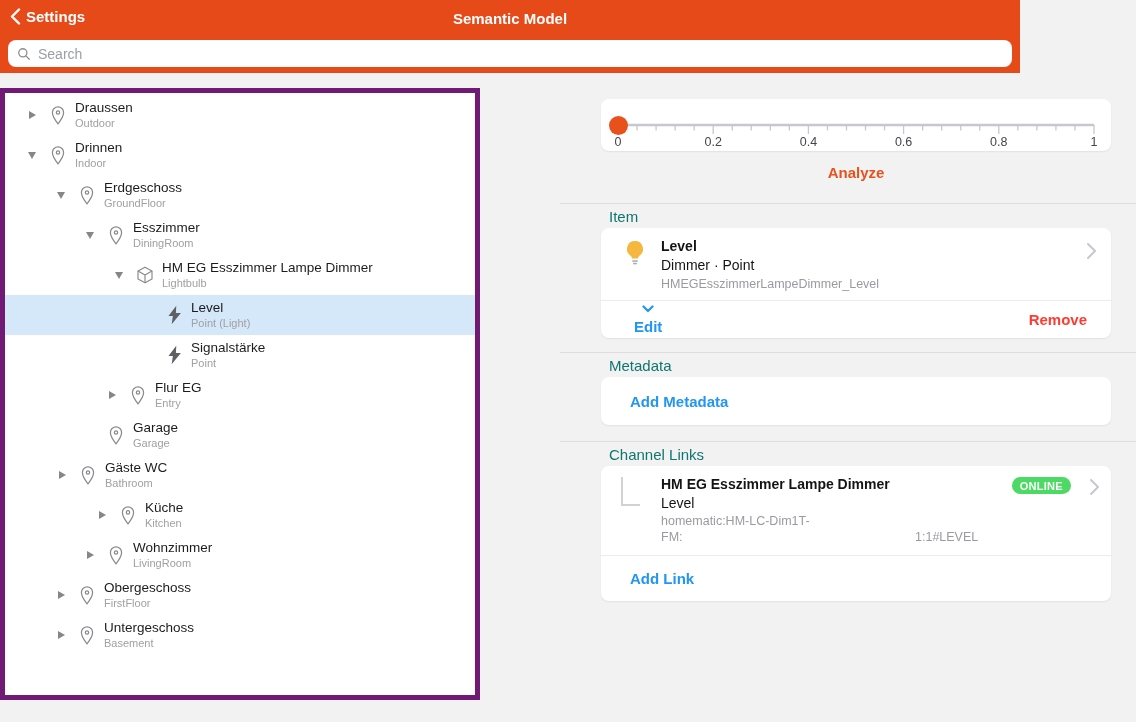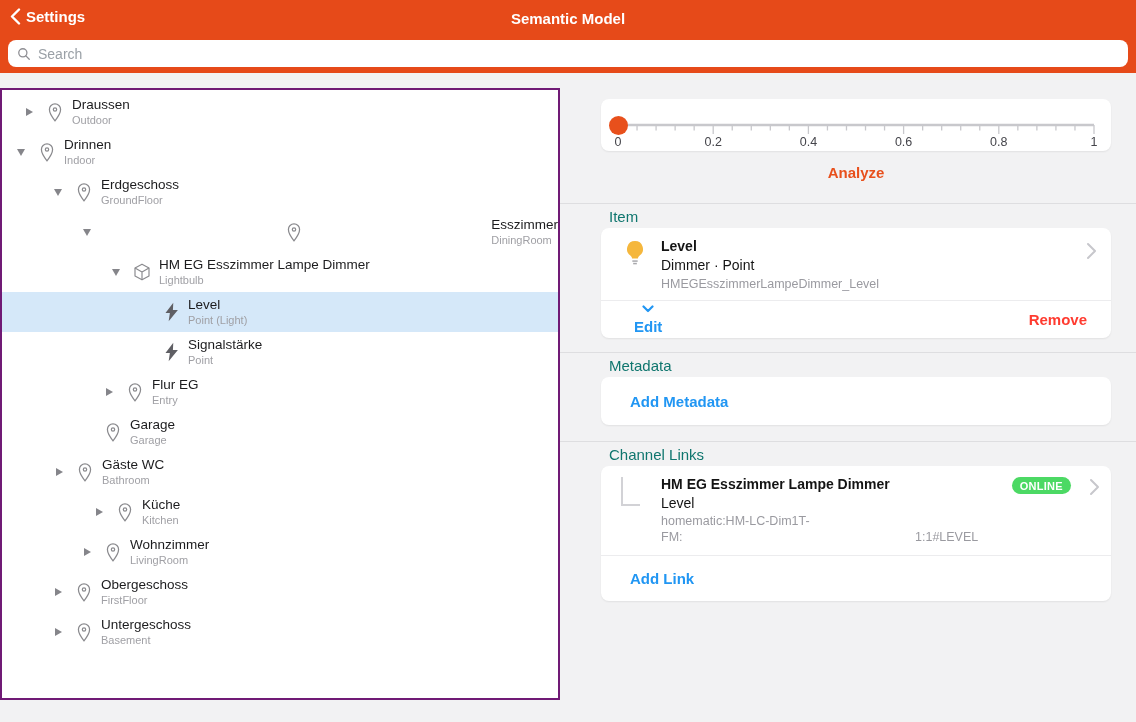--- a/index.html
+++ b/index.html
@@ -3,32 +3,32 @@
 <meta charset="utf-8">
 <style>
   html,body{margin:0;padding:0;}
   body{
     width:1136px;height:722px;position:relative;overflow:hidden;
     background:#f2f2f3;
     font-family:"Liberation Sans", sans-serif;
     -webkit-font-smoothing:antialiased;
   }
   
-  .header{position:absolute;left:0;top:0;width:1136px;height:73px;background:var(--accent);}
+  .header{position:absolute;left:0;top:0;width:1020px;height:73px;background:var(--accent);}
   .back{position:absolute;left:10px;top:8px;display:flex;align-items:center;gap:5px;color:#fff;
         font-size:15px;font-weight:600;cursor:pointer;}
   .page-title{position:absolute;left:0;right:0;top:10px;text-align:center;color:#fff;
         font-size:15px;font-weight:700;}
   .searchbar{position:absolute;left:8px;right:8px;top:40px;height:27px;background:#fff;
         border-radius:8px;display:flex;align-items:center;padding:0 9px;gap:7px;box-sizing:border-box;}
   .search-placeholder{color:#9aa0a6;font-size:14px;}
 
   
-  .tree-panel{position:absolute;left:0;top:88px;width:560px;height:612px;background:#fff;
-        border:2px solid #701a75;box-sizing:border-box;padding-top:2px;overflow:hidden;}
+  .tree-panel{position:absolute;left:0;top:88px;width:480px;height:612px;background:#fff;
+        border:5px solid #701a75;box-sizing:border-box;padding-top:2px;overflow:hidden;}
   .tree-row{height:40px;display:flex;align-items:center;cursor:pointer;}
   .tree-row.selected{background:var(--selected-row);}
   .arrow-slot{width:18px;display:flex;justify-content:center;flex:none;}
   .tri-right{width:0;height:0;border-top:4.5px solid transparent;border-bottom:4.5px solid transparent;
         border-left:7px solid #85858a;}
   .tri-down{width:0;height:0;border-left:4.5px solid transparent;border-right:4.5px solid transparent;
         border-top:7px solid #85858a;}
   .tree-icon{width:22px;margin-left:6px;margin-right:6px;display:flex;justify-content:center;
         align-items:center;flex:none;}
   .tree-texts{display:flex;flex-direction:column;line-height:1.18;}
@@ -99,21 +99,21 @@
         <svg width="20" height="21" viewBox="0 0 24 25">
           <path d="M12 2.2c-3.7 0-6.7 3-6.7 6.7 0 5 6.7 13.6 6.7 13.6s6.7-8.6 6.7-13.6c0-3.7-3-6.7-6.7-6.7z" fill="none" stroke="#8a8a8e" stroke-width="1.5"></path>
           <circle cx="12" cy="8.8" r="2" fill="none" stroke="#8a8a8e" stroke-width="1.5"></circle>
         </svg>
       </span>
       <span class="tree-texts">
         <span class="row-label">Draussen</span>
         <span class="row-sub">Outdoor</span>
       </span>
     </div>
-    <div class="tree-row" style="padding-left: 10px;">
+    <div class="tree-row" style="padding-left: 18px;">
       <span class="arrow-slot">
         <span class="tri-down"></span>
       </span>
       <span class="tree-icon">
         <svg width="20" height="21" viewBox="0 0 24 25">
           <path d="M12 2.2c-3.7 0-6.7 3-6.7 6.7 0 5 6.7 13.6 6.7 13.6s6.7-8.6 6.7-13.6c0-3.7-3-6.7-6.7-6.7z" fill="none" stroke="#8a8a8e" stroke-width="1.5"></path>
           <circle cx="12" cy="8.8" r="2" fill="none" stroke="#8a8a8e" stroke-width="1.5"></circle>
         </svg>
       </span>
       <span class="tree-texts">
@@ -129,21 +129,21 @@
         <svg width="20" height="21" viewBox="0 0 24 25">
           <path d="M12 2.2c-3.7 0-6.7 3-6.7 6.7 0 5 6.7 13.6 6.7 13.6s6.7-8.6 6.7-13.6c0-3.7-3-6.7-6.7-6.7z" fill="none" stroke="#8a8a8e" stroke-width="1.5"></path>
           <circle cx="12" cy="8.8" r="2" fill="none" stroke="#8a8a8e" stroke-width="1.5"></circle>
         </svg>
       </span>
       <span class="tree-texts">
         <span class="row-label">Erdgeschoss</span>
         <span class="row-sub">GroundFloor</span>
       </span>
     </div>
-    <div class="tree-row" style="padding-left: 76px; justify-content: space-between;">
+    <div class="tree-row" style="padding-left: 76px;">
       <span class="arrow-slot">
         <span class="tri-down"></span>
       </span>
       <span class="tree-icon">
         <svg width="20" height="21" viewBox="0 0 24 25">
           <path d="M12 2.2c-3.7 0-6.7 3-6.7 6.7 0 5 6.7 13.6 6.7 13.6s6.7-8.6 6.7-13.6c0-3.7-3-6.7-6.7-6.7z" fill="none" stroke="#8a8a8e" stroke-width="1.5"></path>
           <circle cx="12" cy="8.8" r="2" fill="none" stroke="#8a8a8e" stroke-width="1.5"></circle>
         </svg>
       </span>
       <span class="tree-texts">

